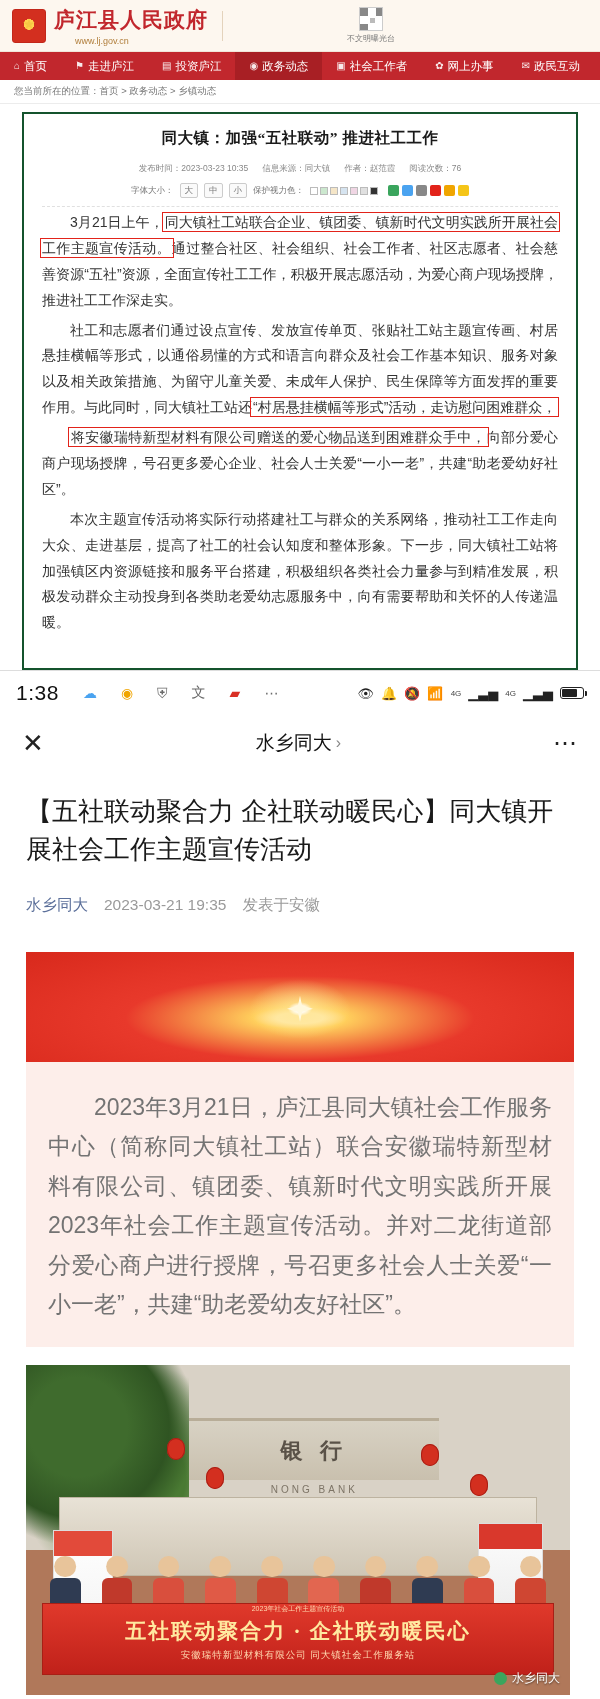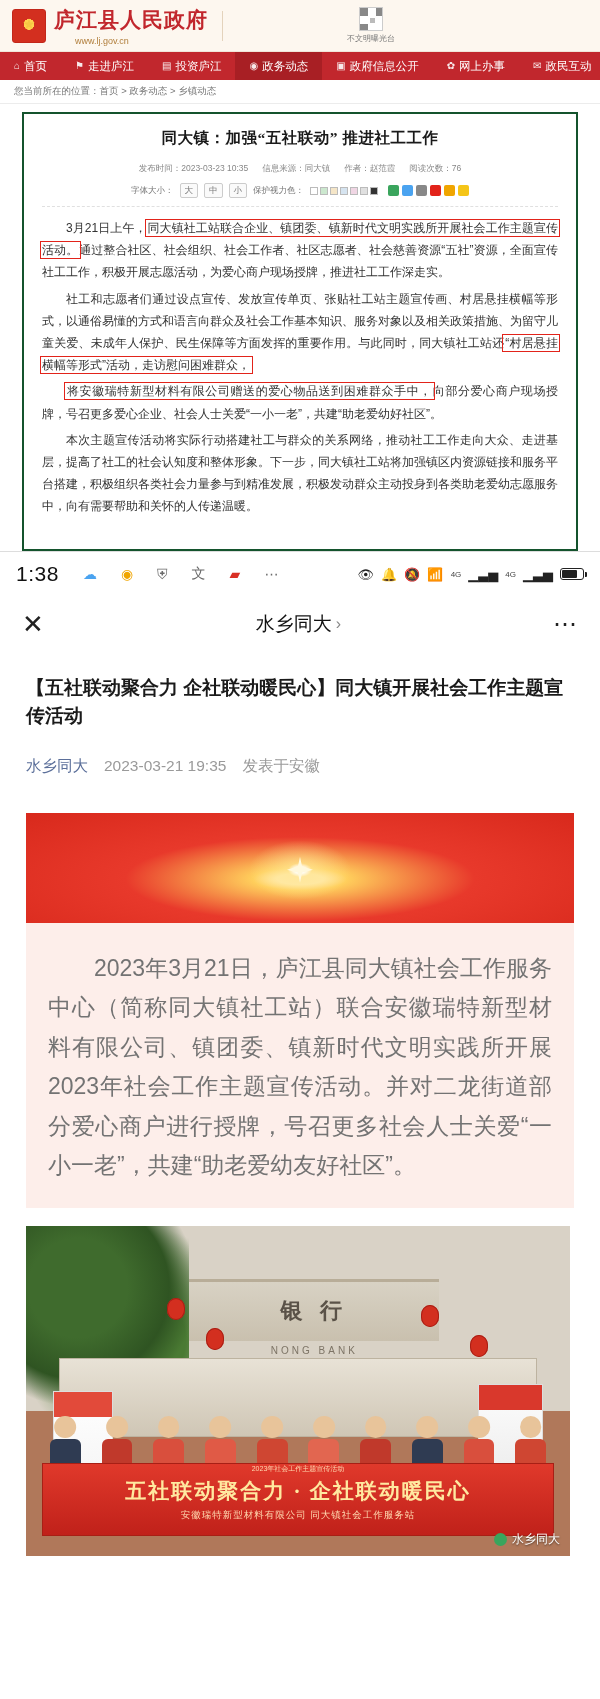--- a/index.html
+++ b/index.html
@@ -85,21 +85,21 @@
   .art-tools {
     margin-top: 8px; display:flex; justify-content:center; align-items:center;
     gap: 6px; font-size: 8.5px; color: #777; padding-bottom: 8px;
     border-bottom: 1px dashed #e0e0e0;
   }
   .size-box { border:1px solid #ccc; padding: 0 4px; line-height: 13px; border-radius:2px; background:#fafafa;}
   .swatches { display:flex; gap:2px; }
   .sw { width: 8px; height: 8px; border: 1px solid #bbb; display:inline-block; }
   .share { display:flex; gap: 3px; margin-left: 4px;}
   .sh { width:11px; height:11px; border-radius:2px; display:inline-block; }
-  .art-body { margin-top: 10px; font-size: 12px; line-height: 1.85; color: #333; text-align: justify; }
+  .art-body { margin-top: 3px; font-size: 14px; line-height: 1.85; color: #333; text-align: justify; }
   .art-body p { text-indent: 2em; margin-bottom: 4px; }
   .hl { outline: 1.4px solid #e2231a; outline-offset: 1px; background: #fff; padding: 0 1px; }
 
   
   .phone {
     width: 600px; background: #fff; border-top: 1px solid #ddd;
   }
   .status-bar {
     height: 44px; display:flex; align-items:center; justify-content:space-between;
     padding: 0 16px; background: #fff;
@@ -122,21 +122,21 @@
     height: 56px; display:flex; align-items:center; justify-content:space-between;
     padding: 0 22px; border-bottom: 0px solid #eee;
   }
   .wx-close { font-size: 26px; color: #222; line-height: 1; font-weight: 300;}
   .wx-account { font-size: 19px; color: #111; display:flex; align-items:center; gap:4px; }
   .wx-chev { font-size: 16px; color:#888; }
   .wx-dots { font-size: 24px; color: #222; letter-spacing: 1px; line-height:1; }
 
   .wx-article { padding: 22px 26px 0 26px; }
   .wx-title {
-    font-size: 19px; line-height: 1.45; font-weight: bold; color: #1a1a1a;
+    font-size: 26px; line-height: 1.45; font-weight: normal; color: #1a1a1a;
     font-family: "Liberation Sans", sans-serif;
   }
   .wx-byline { margin-top: 26px; display:flex; align-items:center; gap: 16px; font-size: 15.5px; }
   .wx-author { color: #5b6f9a; }
   .wx-date { color: #9a9a9a; }
   .wx-loc { color: #9a9a9a; }
 
   .wx-banner {
     margin: 36px 26px 0 26px; height: 110px;
     background: radial-gradient(ellipse at 50% 60%, #ffe9a8 0 6%, #ffcf5c 12%, #e8392b 45%, #d8291c 100%);
@@ -258,21 +258,21 @@
     <div class="nav-item">
       <span class="nav-ico">▤</span>
       <span>投资庐江</span>
     </div>
     <div class="nav-item active">
       <span class="nav-ico">◉</span>
       <span>政务动态</span>
     </div>
     <div class="nav-item">
       <span class="nav-ico">▣</span>
-      <span>政府信息公开</span>
+      <span>社会工作者</span>
     </div>
     <div class="nav-item">
       <span class="nav-ico">✿</span>
       <span>网上办事</span>
     </div>
     <div class="nav-item">
       <span class="nav-ico">✉</span>
       <span>政民互动</span>
     </div>
   </div>

